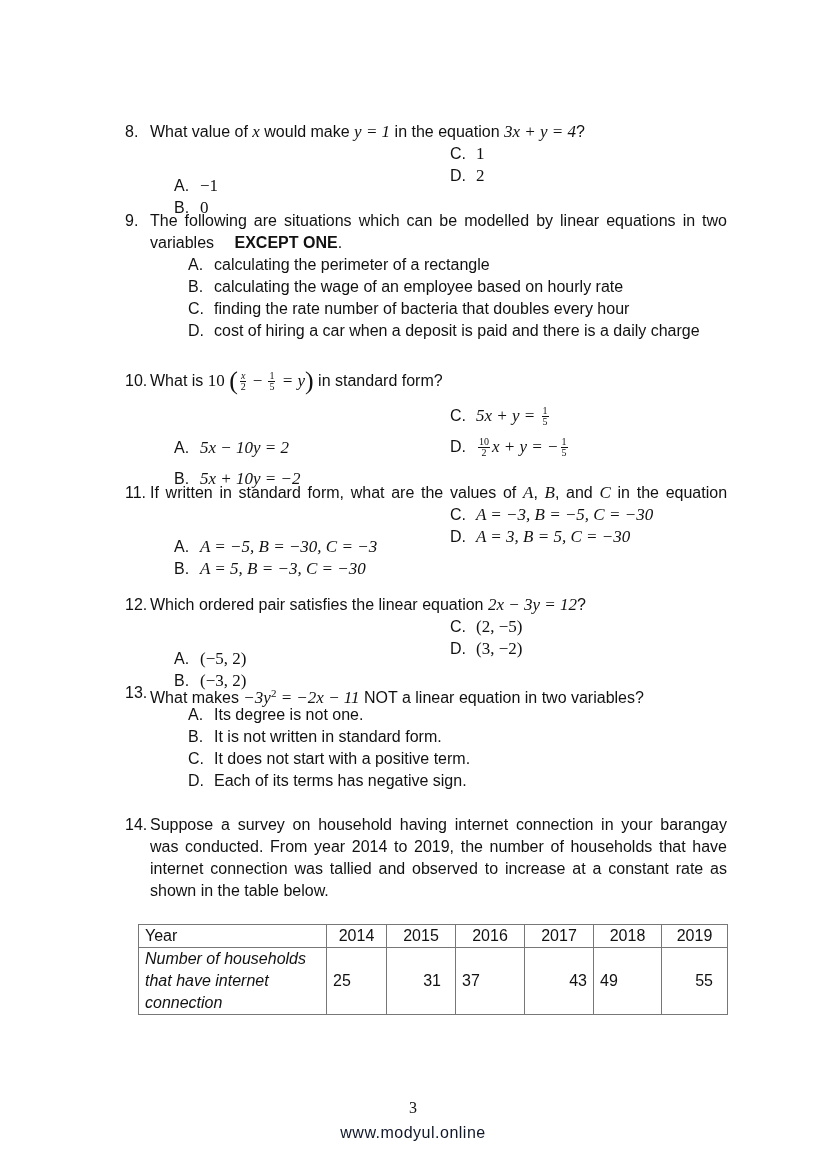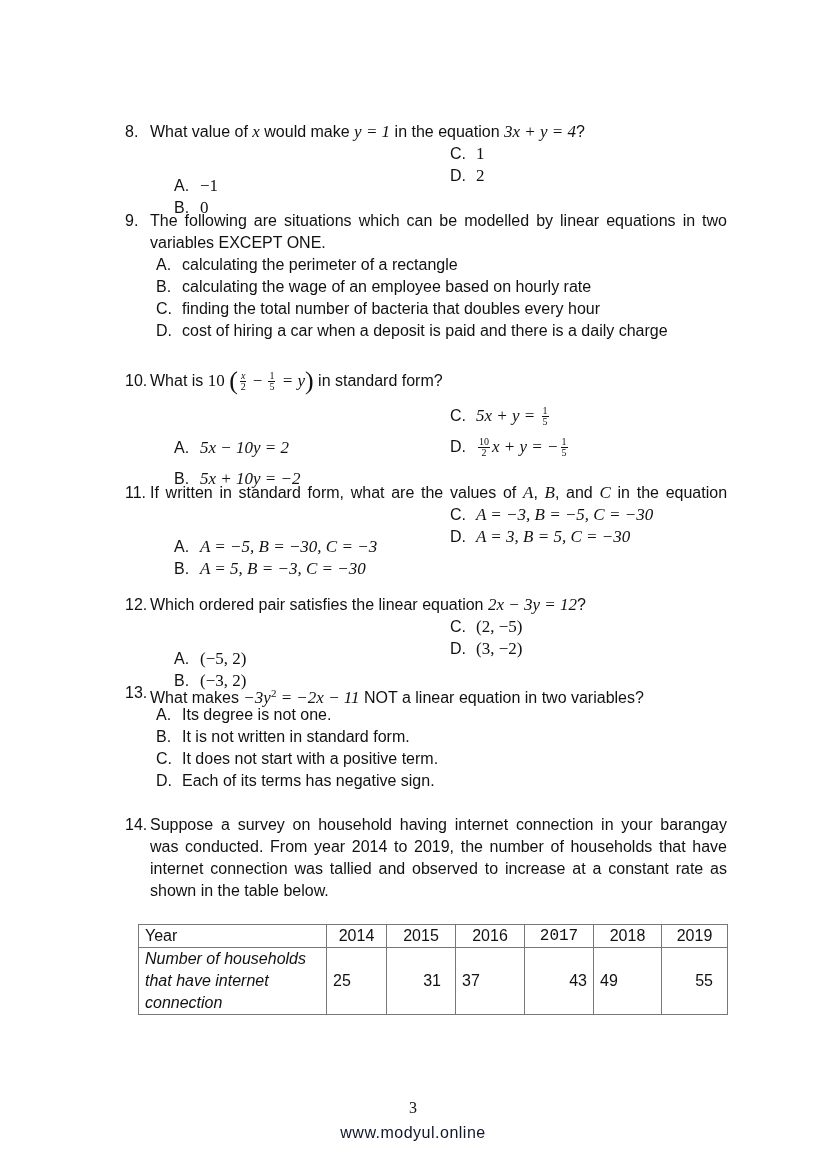--- a/index.html
+++ b/index.html
@@ -6,30 +6,30 @@
   body { width: 826px; height: 1169px; position: relative; overflow: hidden;
          font-family: "Liberation Sans", sans-serif; color: #111111; font-size: 16px; }
   .q { position: absolute; left: 125px; width: 605px; }
   .line { position: relative; height: 22px; line-height: 22px; white-space: nowrap; }
   .num { position: absolute; left: 0; top: 0; }
   .txt { position: absolute; left: 25px; top: 0; }
   .just { text-align: justify; text-align-last: justify; width: 577px; display: block; }
   .opt { position: absolute; top: 0; }
   .optA { left: 49px; margin-top: 32px; }
   .optC { left: 325px; }
-  .optStack { left: 31px; }
+  .optStack { left: 63px; }
   .lbl { display: inline-block; width: 26px; }
   .m { font-family: "Liberation Serif", "DejaVu Serif", serif; font-size: 17px; }
   .mi { font-family: "Liberation Serif", "DejaVu Serif", serif; font-style: italic; font-size: 17px; }
   .frac { display: inline-block; vertical-align: middle; text-align: center;
           font-family: "Liberation Serif", serif; font-size: 10px; line-height: 10px; margin: 0 2px; }
   .frac span { display: block; }
   .frac .top { border-bottom: 1px solid #111; padding: 0 1px; }
   .paren { font-family: "Liberation Serif", serif; font-size: 26px; vertical-align: -3px; }
-  .bold { font-weight: normal; }
+  .bold { font-weight: bold; margin-left: 16px; }
   table.data { position: absolute; left: 138px; top: 924px; border-collapse: collapse;
                font-size: 16px; }
   table.data td { border: 1px solid #777777; padding: 0 6px; line-height: 22px; }
   table.data td.hdr-label { width: 175px; }
   table.data td.yr { text-align: center; }
   table.data td.val { text-align: left; }
   table.data td.desc { font-style: italic; }
   .page-num { position: absolute; left: 0; width: 826px; top: 1099px; text-align: center;
               font-family: "Liberation Serif", serif; font-size: 16px; color: #111; }
   .watermark { position: absolute; left: 0; width: 826px; top: 1124px; text-align: center;
@@ -61,21 +61,21 @@
   <div class="line">
     <span class="txt"><span>variables </span><span class="bold">EXCEPT ONE</span><span>.</span></span>
   </div>
   <div class="line">
       <span class="opt optStack"><span class="lbl">A.</span><span>calculating the perimeter of a rectangle</span></span>
     </div>
   <div class="line">
       <span class="opt optStack"><span class="lbl">B.</span><span>calculating the wage of an employee based on hourly rate</span></span>
     </div>
   <div class="line">
-      <span class="opt optStack"><span class="lbl">C.</span><span>finding the total number of bacteria that doubles every hour</span></span>
+      <span class="opt optStack"><span class="lbl">C.</span><span>finding the rate number of bacteria that doubles every hour</span></span>
     </div>
   <div class="line">
       <span class="opt optStack"><span class="lbl">D.</span><span>cost of hiring a car when a deposit is paid and there is a daily charge</span></span>
     </div>
 </div>
 
 <div class="q" style="top:370px;">
   <div class="line" style="height:24px;">
     <span class="num">10.</span>
     <span class="txt"><span>What is </span><span class="m">10</span> <span class="paren">(</span><span class="frac"><span class="top mi" style="font-size:10px;">x</span><span>2</span></span><span class="m"> − </span><span class="frac"><span class="top">1</span><span>5</span></span><span class="mi"> = y</span><span class="paren">)</span><span> in standard form?</span></span>
@@ -155,21 +155,21 @@
     </div>
 </div>
 
 <table class="data">
   <tbody>
       <tr>
     <td class="hdr-label">Year</td>
     <td class="yr" style="width:47px;">2014</td>
     <td class="yr" style="width:56px;">2015</td>
     <td class="yr" style="width:56px;">2016</td>
-    <td class="yr" style="width:56px;font-family:Liberation Mono, monospace;">2017</td>
+    <td class="yr" style="width:56px;">2017</td>
     <td class="yr" style="width:55px;">2018</td>
     <td class="yr" style="width:53px;">2019</td>
   </tr>
   <tr>
     <td class="desc">
           <div>Number of households</div>
           <div>that have internet</div>
           <div>connection</div>
         </td>
     <td class="val">25</td>

